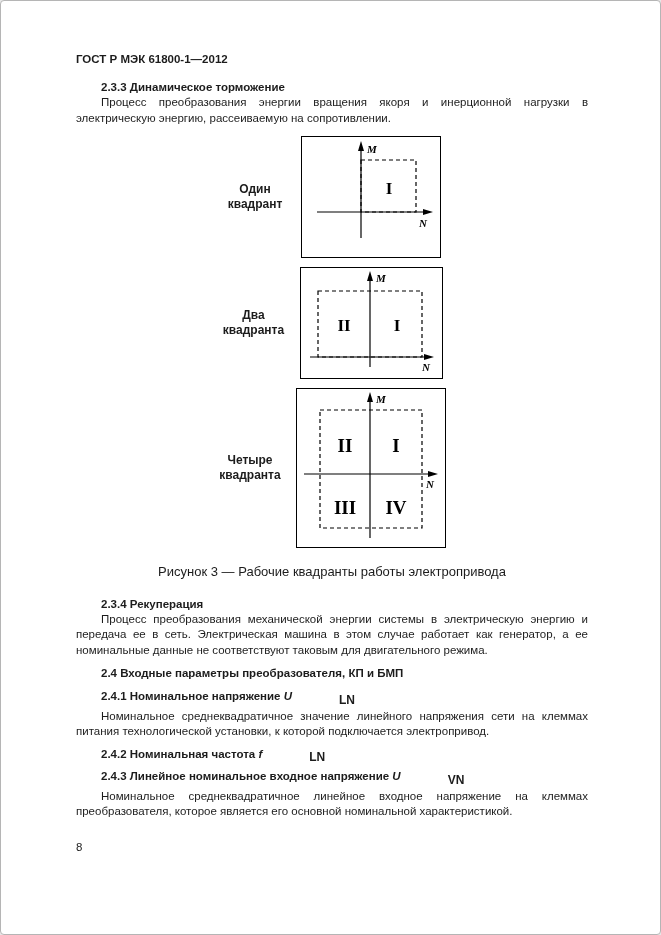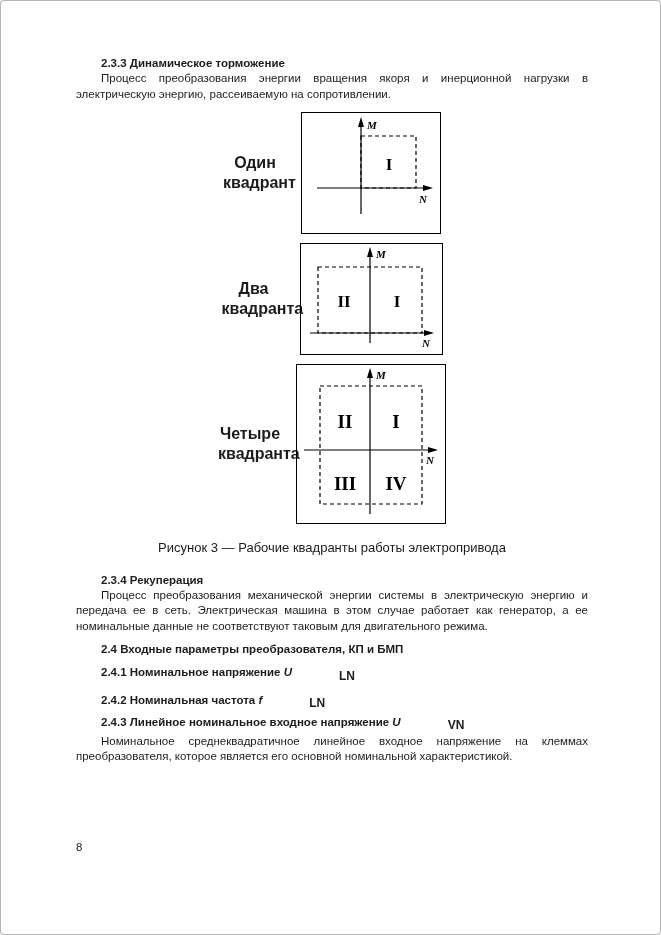--- a/index.html
+++ b/index.html
@@ -44,21 +44,21 @@
     display: flex;
     align-items: center;
     justify-content: center;
     margin-bottom: 9px;
   }
   .diag-label {
     width: 64px;
     margin-right: 14px;
     text-align: center;
     font-weight: bold;
-    font-size: 16px;
+    font-size: 12px;
     line-height: 1.25;
   }
   .fig-caption {
     text-align: center;
     font-size: 13px;
     margin-top: 16px;
     margin-bottom: 18px;
   }
   .axis-label {
     font-family: "Liberation Serif", serif;
@@ -82,20 +82,21 @@
     top: 840px;
     font-size: 11.5px;
   }
 </style>
 </head>
 <body>
 
 <div class="page">
   <div class="content">
 
+    <div class="doc-header">ГОСТ Р МЭК  61800-1—2012</div>
 
 
     <p class="h">2.3.3  Динамическое торможение</p>
     <p class="indent">Процесс преобразования энергии вращения якоря и инерционной нагрузки в электрическую энергию, рассеиваемую на сопротивлении.</p>
 
     <div class="figure-area">
 
       <div class="diagram-row">
         <div class="diag-label">Один квадрант</div>
         <svg width="140" height="122">
@@ -147,20 +148,21 @@
 
       <div class="fig-caption">Рисунок 3 — Рабочие квадранты работы электропривода</div>
     </div>
 
     <p class="h">2.3.4  Рекуперация</p>
     <p class="indent">Процесс преобразования механической энергии системы в электрическую энергию и передача ее в сеть. Электрическая машина в этом случае работает как генератор, а ее номинальные данные не соответствуют таковым для двигательного режима.</p>
 
     <p class="h gap">2.4  Входные параметры преобразователя, КП и БМП</p>
 
     <p class="h gap"><span>2.4.1  Номинальное напряжение </span><span class="sym">U</span><sub>LN</sub></p>
+    <p class="indent">Номинальное среднеквадратичное значение линейного напряжения сети на клеммах питания технологической установки, к которой подключается электропривод.</p>
 
     <p class="h gap"><span>2.4.2  Номинальная частота </span><span class="sym">f</span><sub>LN</sub></p>
 
     <p class="h"><span>2.4.3  Линейное номинальное входное напряжение </span><span class="sym">U</span><sub>VN</sub></p>
     <p class="indent">Номинальное среднеквадратичное линейное входное напряжение на клеммах преобразователя, которое является его основной номинальной характеристикой.</p>
 
   </div>
 
   <div class="page-number">8</div>
 </div>

